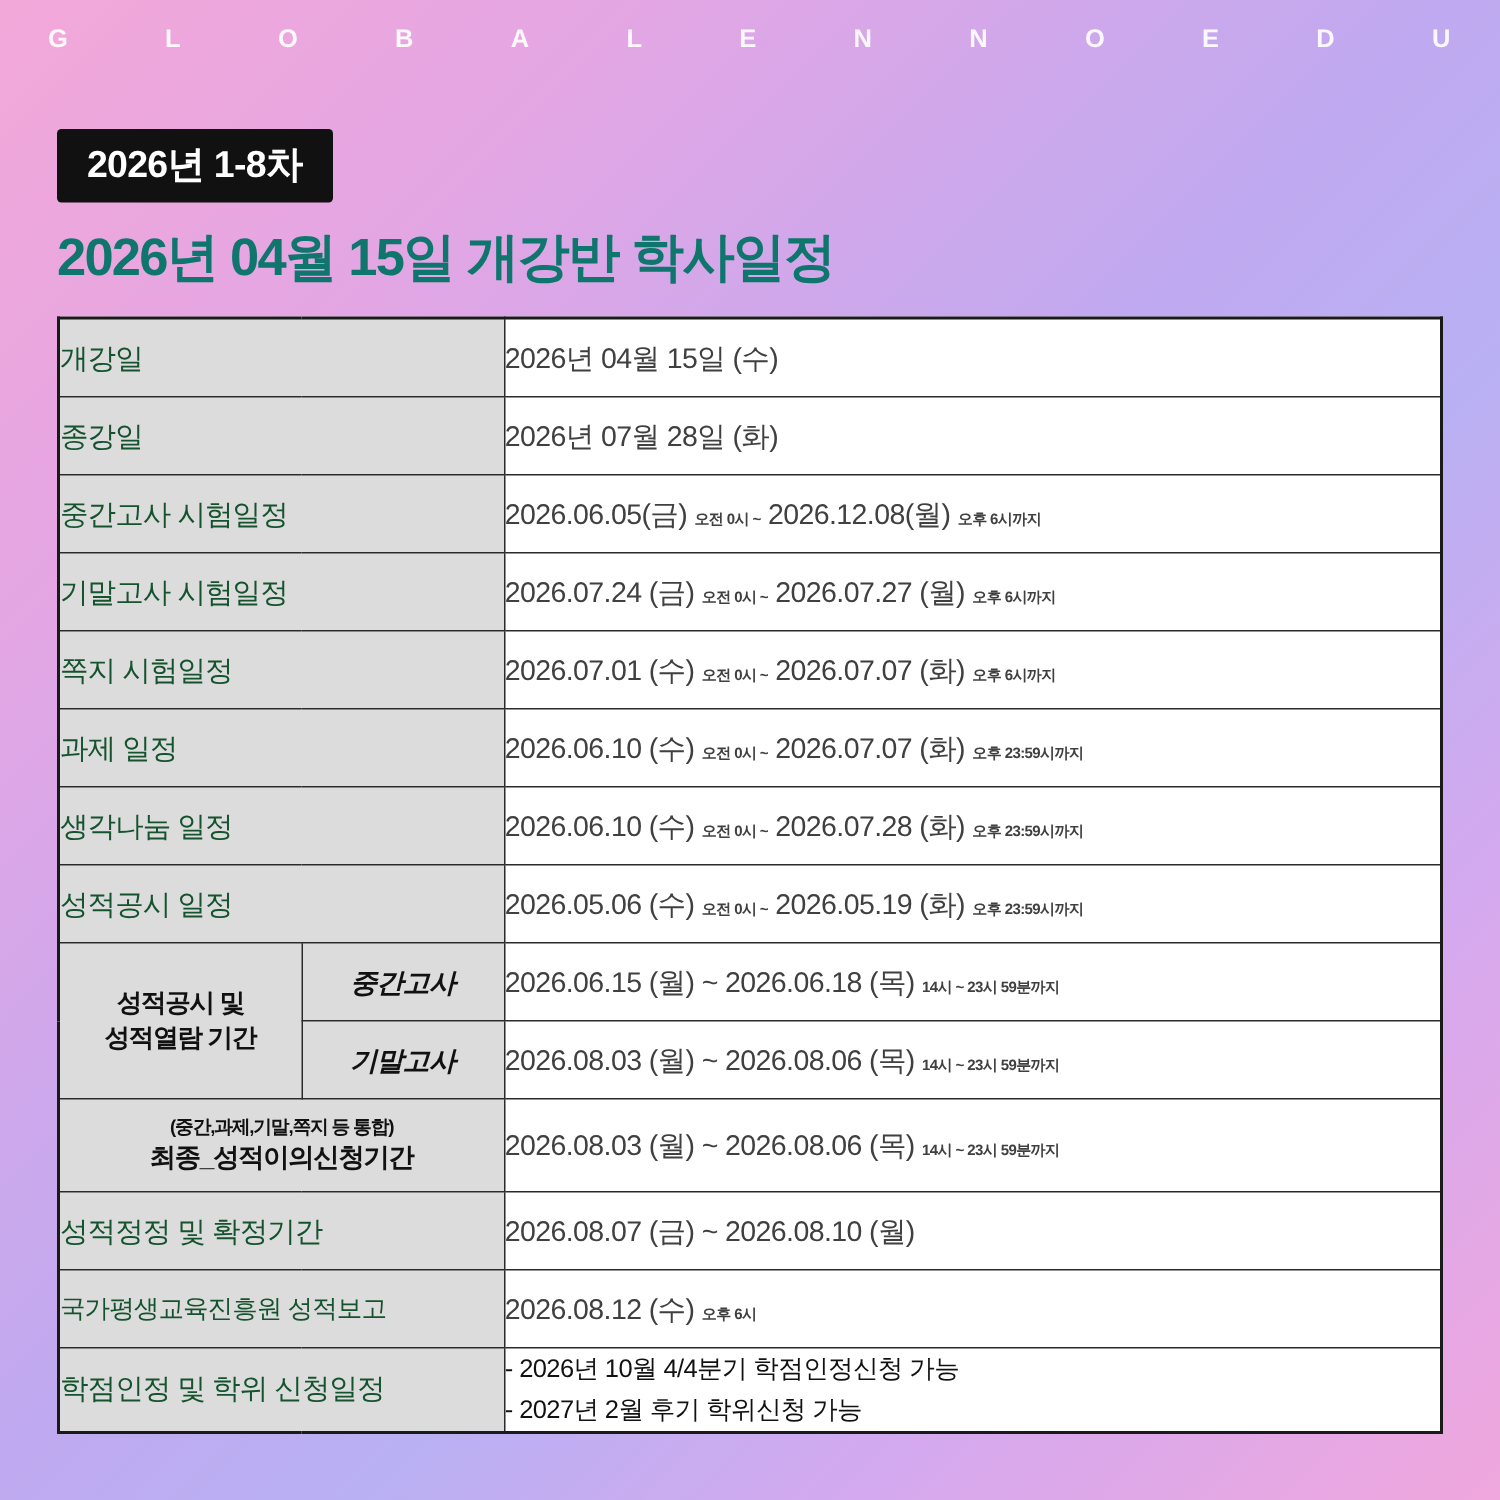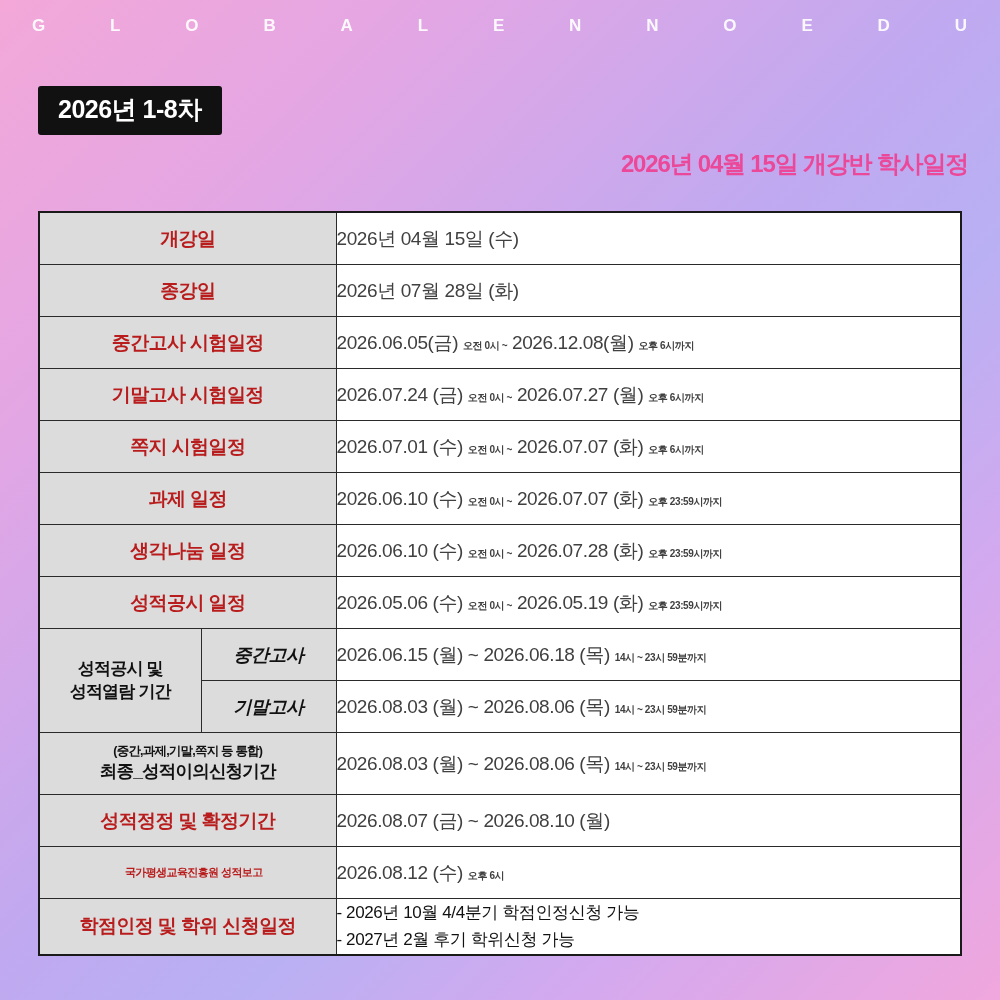--- a/index.html
+++ b/index.html
@@ -48,55 +48,52 @@
     background: #111111;
     color: #ffffff;
     font-size: 25px;
     font-weight: 700;
     padding: 7px 20px 9px 20px;
     border-radius: 3px;
     letter-spacing: -0.5px;
   }
   .main-title {
     margin-top: 13px;
-    font-size: 24px;
-    font-weight: 700;
-    color: #ec4899;
+    font-size: 35px;
+    font-weight: 700;
+    color: #0f766e;
     letter-spacing: -1.2px;
-    text-align: right;
   }
 
   
   .schedule-table {
     position: absolute;
     top: 211px;
     left: 38px;
     width: 924px;
     border-collapse: collapse;
     table-layout: fixed;
     background: #ffffff;
     border: 2px solid #1a1a1a;
   }
   .schedule-table td {
     border: 1px solid #2a2a2a;
     padding: 0;
     vertical-align: middle;
   }
   .th-cell {
     background: #dcdcdc;
-    text-align: center;
     font-size: 19px;
-    font-weight: 700;
-    color: #b91c1c;
+    font-weight: 400;
+    color: #14532d;
     letter-spacing: -0.6px;
     height: 51px;
   }
   .th-cell.small {
-    font-size: 11px;
-    padding-left: 12px;
+    font-size: 17px;
   }
   .val-cell {
     background: #ffffff;
     padding-left: 14px;
     font-size: 19px;
     color: #404040;
     letter-spacing: -0.4px;
     height: 51px;
   }
   .val-cell .sub {

